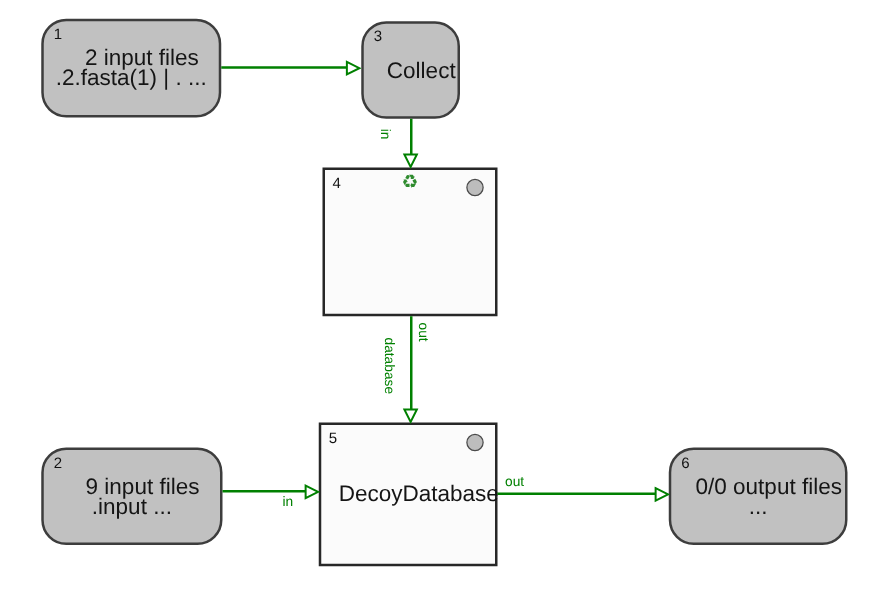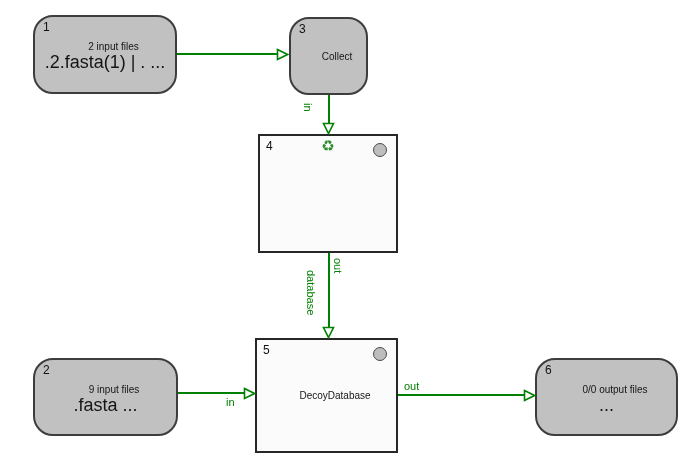--- a/index.html
+++ b/index.html
@@ -6,21 +6,21 @@
   #canvas{
     position:relative;width:698px;height:471px;background:#ffffff;overflow:hidden;
     font-family:"Liberation Sans",sans-serif;color:#151515;
   }
   
   .node{position:absolute;box-sizing:border-box;display:flex;flex-direction:column;
         align-items:center;justify-content:center;text-align:center;}
   .node-rounded{background:#c1c1c1;border:2px solid #3d3d3d;border-radius:20px;}
   .node-rect{background:#fbfbfb;border:2px solid #272727;}
   .node-num{position:absolute;top:3px;left:8px;font-size:12px;color:#111;}
-  .node-title{font-size:10px;line-height:15px;margin-left:17px;}
+  .node-title{font-size:18px;line-height:15px;margin-left:17px;}
   .node-sub{font-size:18px;line-height:15px;margin-top:1px;}
   .recycle{position:absolute;top:1px;left:50%;transform:translateX(-50%);
            font-size:15px;color:#2e8b2e;line-height:18px;}
   .status-circle{position:absolute;top:7px;right:9px;width:14px;height:14px;
            border-radius:50%;background:#bdbdbd;border:1.5px solid #4a4a4a;box-sizing:border-box;}
   
   .hline{position:absolute;height:2px;background:#008000;}
   .vline{position:absolute;width:2px;background:#008000;}
   .ah{position:absolute;width:13px;height:13px;}
   .elabel{position:absolute;font-size:11px;color:#008000;line-height:12px;white-space:nowrap;text-align:right;}
@@ -50,21 +50,21 @@
 
   <div class="node node-rect" style="left:255px;top:338px;width:143px;height:115px;">
     <span class="node-num" style="left:6px;">5</span>
     <span class="status-circle"></span>
     <div class="node-title">DecoyDatabase</div>
   </div>
 
   <div class="node node-rounded" style="left:33px;top:358px;width:145px;height:78px;">
     <span class="node-num">2</span>
     <div class="node-title">9 input files</div>
-    <div class="node-sub">.fasta ...</div>
+    <div class="node-sub">.input ...</div>
   </div>
 
   <div class="node node-rounded" style="left:535px;top:358px;width:143px;height:78px;">
     <span class="node-num">6</span>
     <div class="node-title">0/0 output files</div>
     <div class="node-sub">...</div>
   </div>
 
   <div class="hline" style="left:177px;top:53px;width:101px;"></div>
   <svg class="ah" style="left:276px;top:48px;" viewBox="0 0 13 13">

